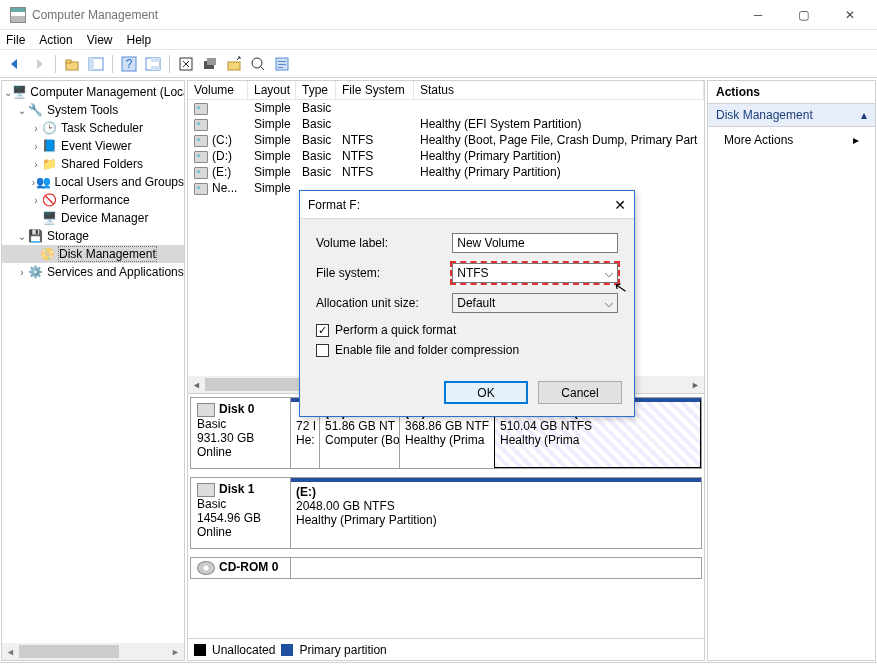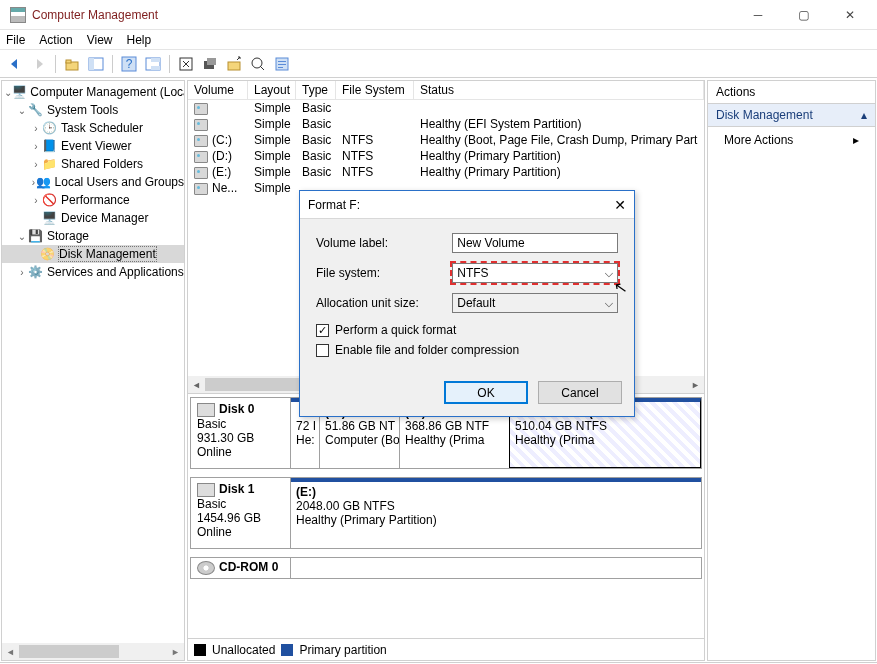--- a/index.html
+++ b/index.html
@@ -1,21 +1,21 @@
 <!DOCTYPE html>
 <html><head>
 <meta charset="utf-8">
 <style>
 * { box-sizing: border-box; margin: 0; padding: 0; font-family: "Segoe UI", Tahoma, sans-serif; font-size: 12px; }
 body { background: #fff; width: 877px; height: 664px; overflow: hidden; position: relative; }
 
 
 .titlebar { height: 30px; background: #fff; border-bottom: 1px solid #e5e5e5; display: flex; align-items: center; padding: 0 4px; }
 .titlebar .appicon { width: 16px; height: 16px; margin: 0 6px; background: linear-gradient(#6aa 30%, #fff 30% 60%, #bbb 60%); border: 1px solid #888; }
-.titlebar .title { flex: 1; color: #7f1d1d; }
+.titlebar .title { flex: 1; color: #737373; }
 .titlebar .winbtn { width: 46px; height: 30px; display: flex; align-items: center; justify-content: center; color: #444; }
 
 
 .menubar { height: 20px; padding: 0 6px; display: flex; gap: 14px; align-items: center; border-bottom: 1px solid #e5e5e5; }
 .menubar span { color: #000; }
 
 
 .toolbar { height: 28px; border-bottom: 1px solid #d0d0d0; display: flex; align-items: center; padding: 0 4px; gap: 2px; }
 .toolbar .tbtn { width: 22px; height: 22px; display: flex; align-items: center; justify-content: center; }
 .toolbar .sep { width: 1px; height: 18px; background: #ccc; margin: 0 3px; }
@@ -55,31 +55,31 @@
 
 .diskarea { border-top: 1px solid #d0d0d0; flex: 1; overflow: auto; padding: 3px 2px 0 2px; }
 .diskrow { display: flex; border: 1px solid #a0a0a0; margin-bottom: 8px; min-height: 72px; }
 .diskhdr { width: 100px; border-right: 1px solid #a0a0a0; padding: 4px 6px; background:#fff;}
 .diskhdr .dico { width:18px;height:14px;display:inline-block;background:#ddd;border:1px solid #888;margin-right:4px;position:relative;vertical-align:middle;}
 .diskhdr .dico.cd { border-radius:50%; background:radial-gradient(circle,#fff 25%,#ccc 26% 100%);}
 .diskhdr b { font-weight: 700; }
 .diskparts { flex: 1; display: flex; }
 .part { border-left: 1px solid #a0a0a0; padding: 3px 5px; overflow: hidden; white-space: nowrap; border-top: 4px solid #2050a0; }
 .part:first-child { border-left: none; }
-.part.sel { border: 1px solid #000; border-top: 4px solid #2050a0; margin-left: 15px; }
+.part.sel { border: 1px solid #000; border-top: 4px solid #2050a0; }
 .part b { font-weight: 600; }
 .part.hatch { background: repeating-linear-gradient(45deg,#eef 0 4px,#fff 4px 8px); }
 
 
 .legend { border-top: 1px solid #d0d0d0; height: 22px; display:flex; align-items:center; gap:6px; padding:0 6px; }
 .legend .sw { width:12px; height:12px; display:inline-block; }
 
 
 .actions { width: 169px; border: 1px solid #d0d0d0; margin: 1px; }
-.actions .ahdr { background: #fff; border-bottom: 1px solid #d0d0d0; padding: 4px 8px; font-weight: 400; }
+.actions .ahdr { background: #fff; border-bottom: 1px solid #d0d0d0; padding: 4px 8px; font-weight: 700; }
 .actions .asec { background: #e7eef9; padding: 4px 8px; border-bottom: 1px solid #d0d0d0; display:flex; justify-content:space-between; color:#1a3e7a; }
 .actions .aitem { padding: 6px 16px; display:flex; justify-content:space-between; }
 
 
 .dialog { position: absolute; left: 299px; top: 190px; width: 336px; background: #f0f0f0; border: 1px solid #2a70c8; box-shadow: 2px 2px 6px rgba(0,0,0,.2); }
 .dialog .dtitle { background: #fff; height: 28px; display:flex; align-items:center; padding:0 8px; color:#000; border-bottom:1px solid #d8d8d8;}
 .dialog .dtitle .x { margin-left:auto; font-size:14px; }
 .dialog .dbody { padding: 14px 16px 10px 16px; }
 .dialog .frow { display:flex; align-items:center; margin-bottom: 10px; }
 .dialog .frow label { width: 140px; }

